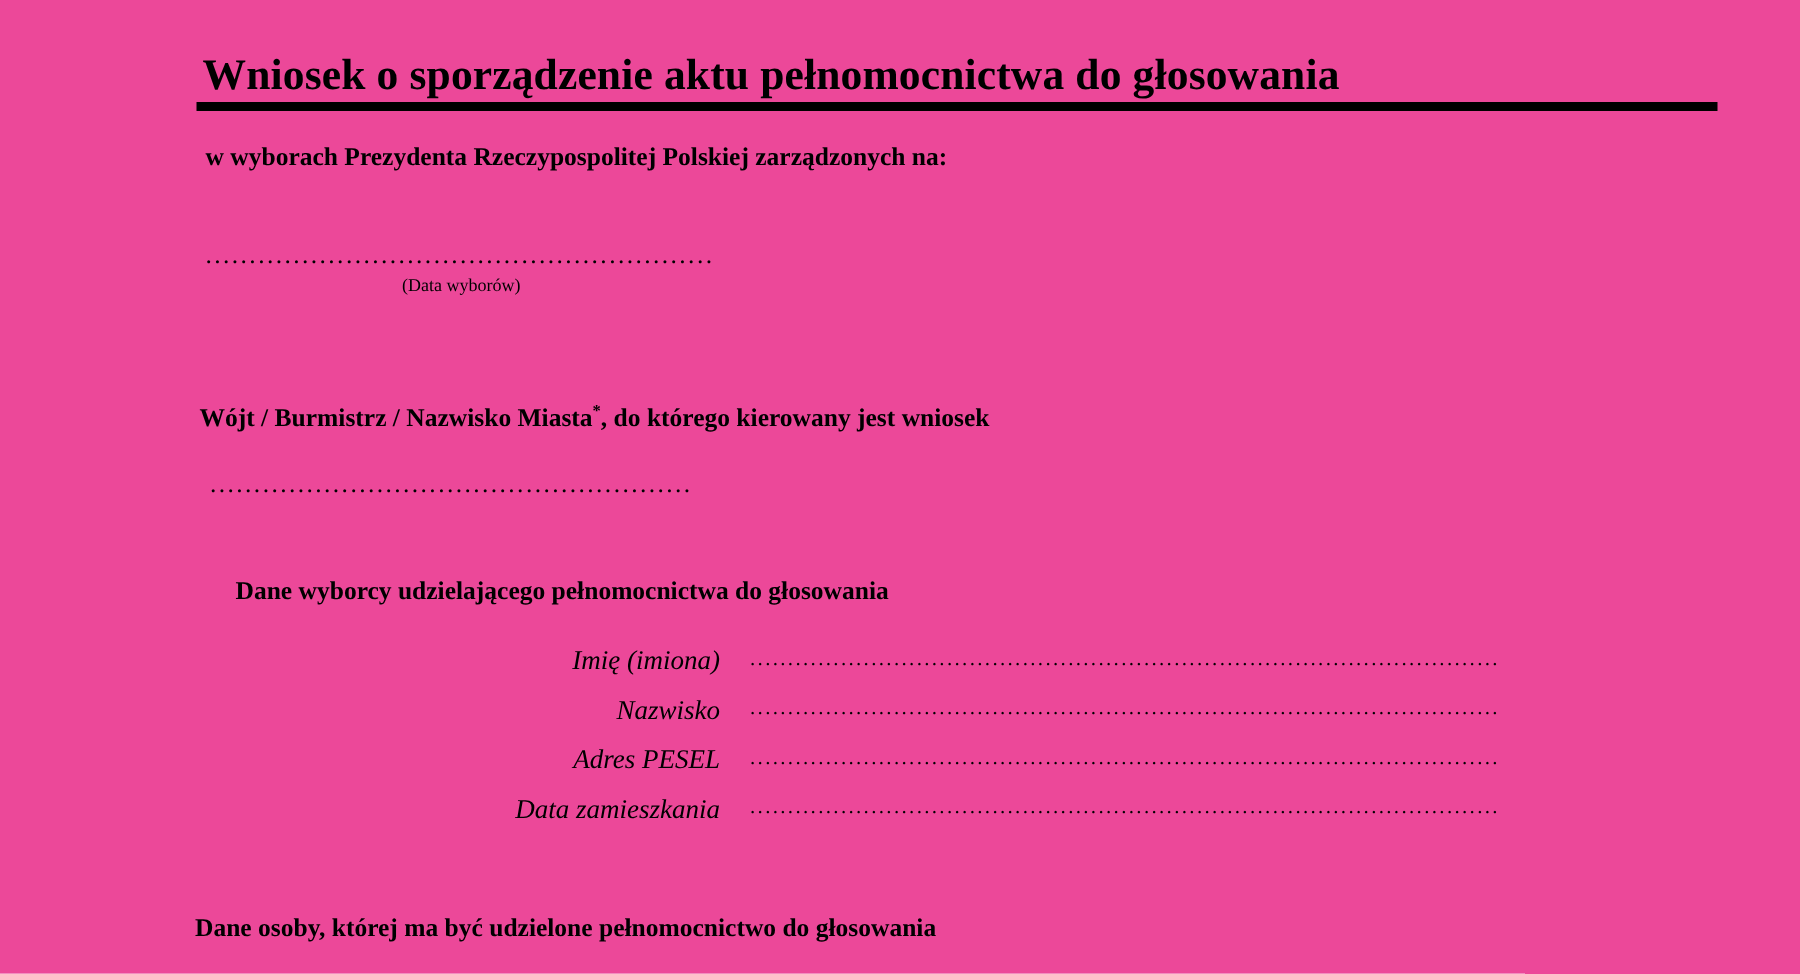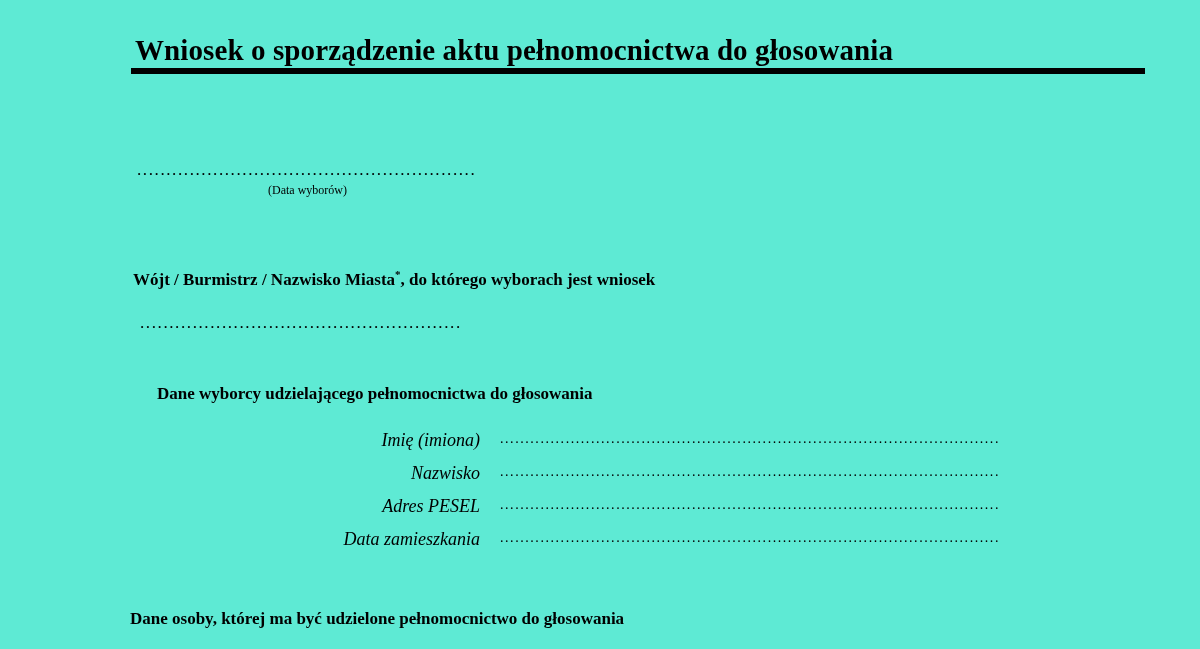--- a/index.html
+++ b/index.html
@@ -11,21 +11,21 @@
     width: 1200px;
     height: 649px;
     overflow: hidden;
     font-family: "Liberation Serif", "DejaVu Serif", serif;
     color: #000000;
   }
   .page {
     position: relative;
     width: 1200px;
     height: 649px;
-    background: #5eead4;
+    background: #ec4899;
   }
 
   
   .doc-title {
     position: absolute;
     left: 135px;
     top: 14px;
     width: 1010px;
     font-size: 29px;
     font-weight: bold;
@@ -144,26 +144,27 @@
 </style>
 </head>
 <body>
 
 <div class="page">
 
   <h1 class="doc-title">Wniosek o sporządzenie aktu pełnomocnictwa do głosowania</h1>
 
   <div class="title-rule"></div>
 
+  <div class="line-bold sub-elections">w wyborach Prezydenta Rzeczypospolitej Polskiej zarządzonych na:</div>
 
   <div class="dots dots-date">..........................................................</div>
 
   <div class="caption-small">(Data wyborów)</div>
 
-  <div class="line-bold addressee-heading"><span>Wójt / Burmistrz / Nazwisko Miasta</span><sup>*</sup><span>, do którego wyborach jest wniosek</span></div>
+  <div class="line-bold addressee-heading"><span>Wójt / Burmistrz / Nazwisko Miasta</span><sup>*</sup><span>, do którego kierowany jest wniosek</span></div>
 
   <div class="dots dots-addressee">.......................................................</div>
 
   <div class="line-bold voter-heading">Dane wyborcy udzielającego pełnomocnictwa do głosowania</div>
 
   <div class="fields">
 
     <div class="field-row">
       <div class="field-label">Imię (imiona)</div>
       <div class="field-blank">........................................................................................................</div>

